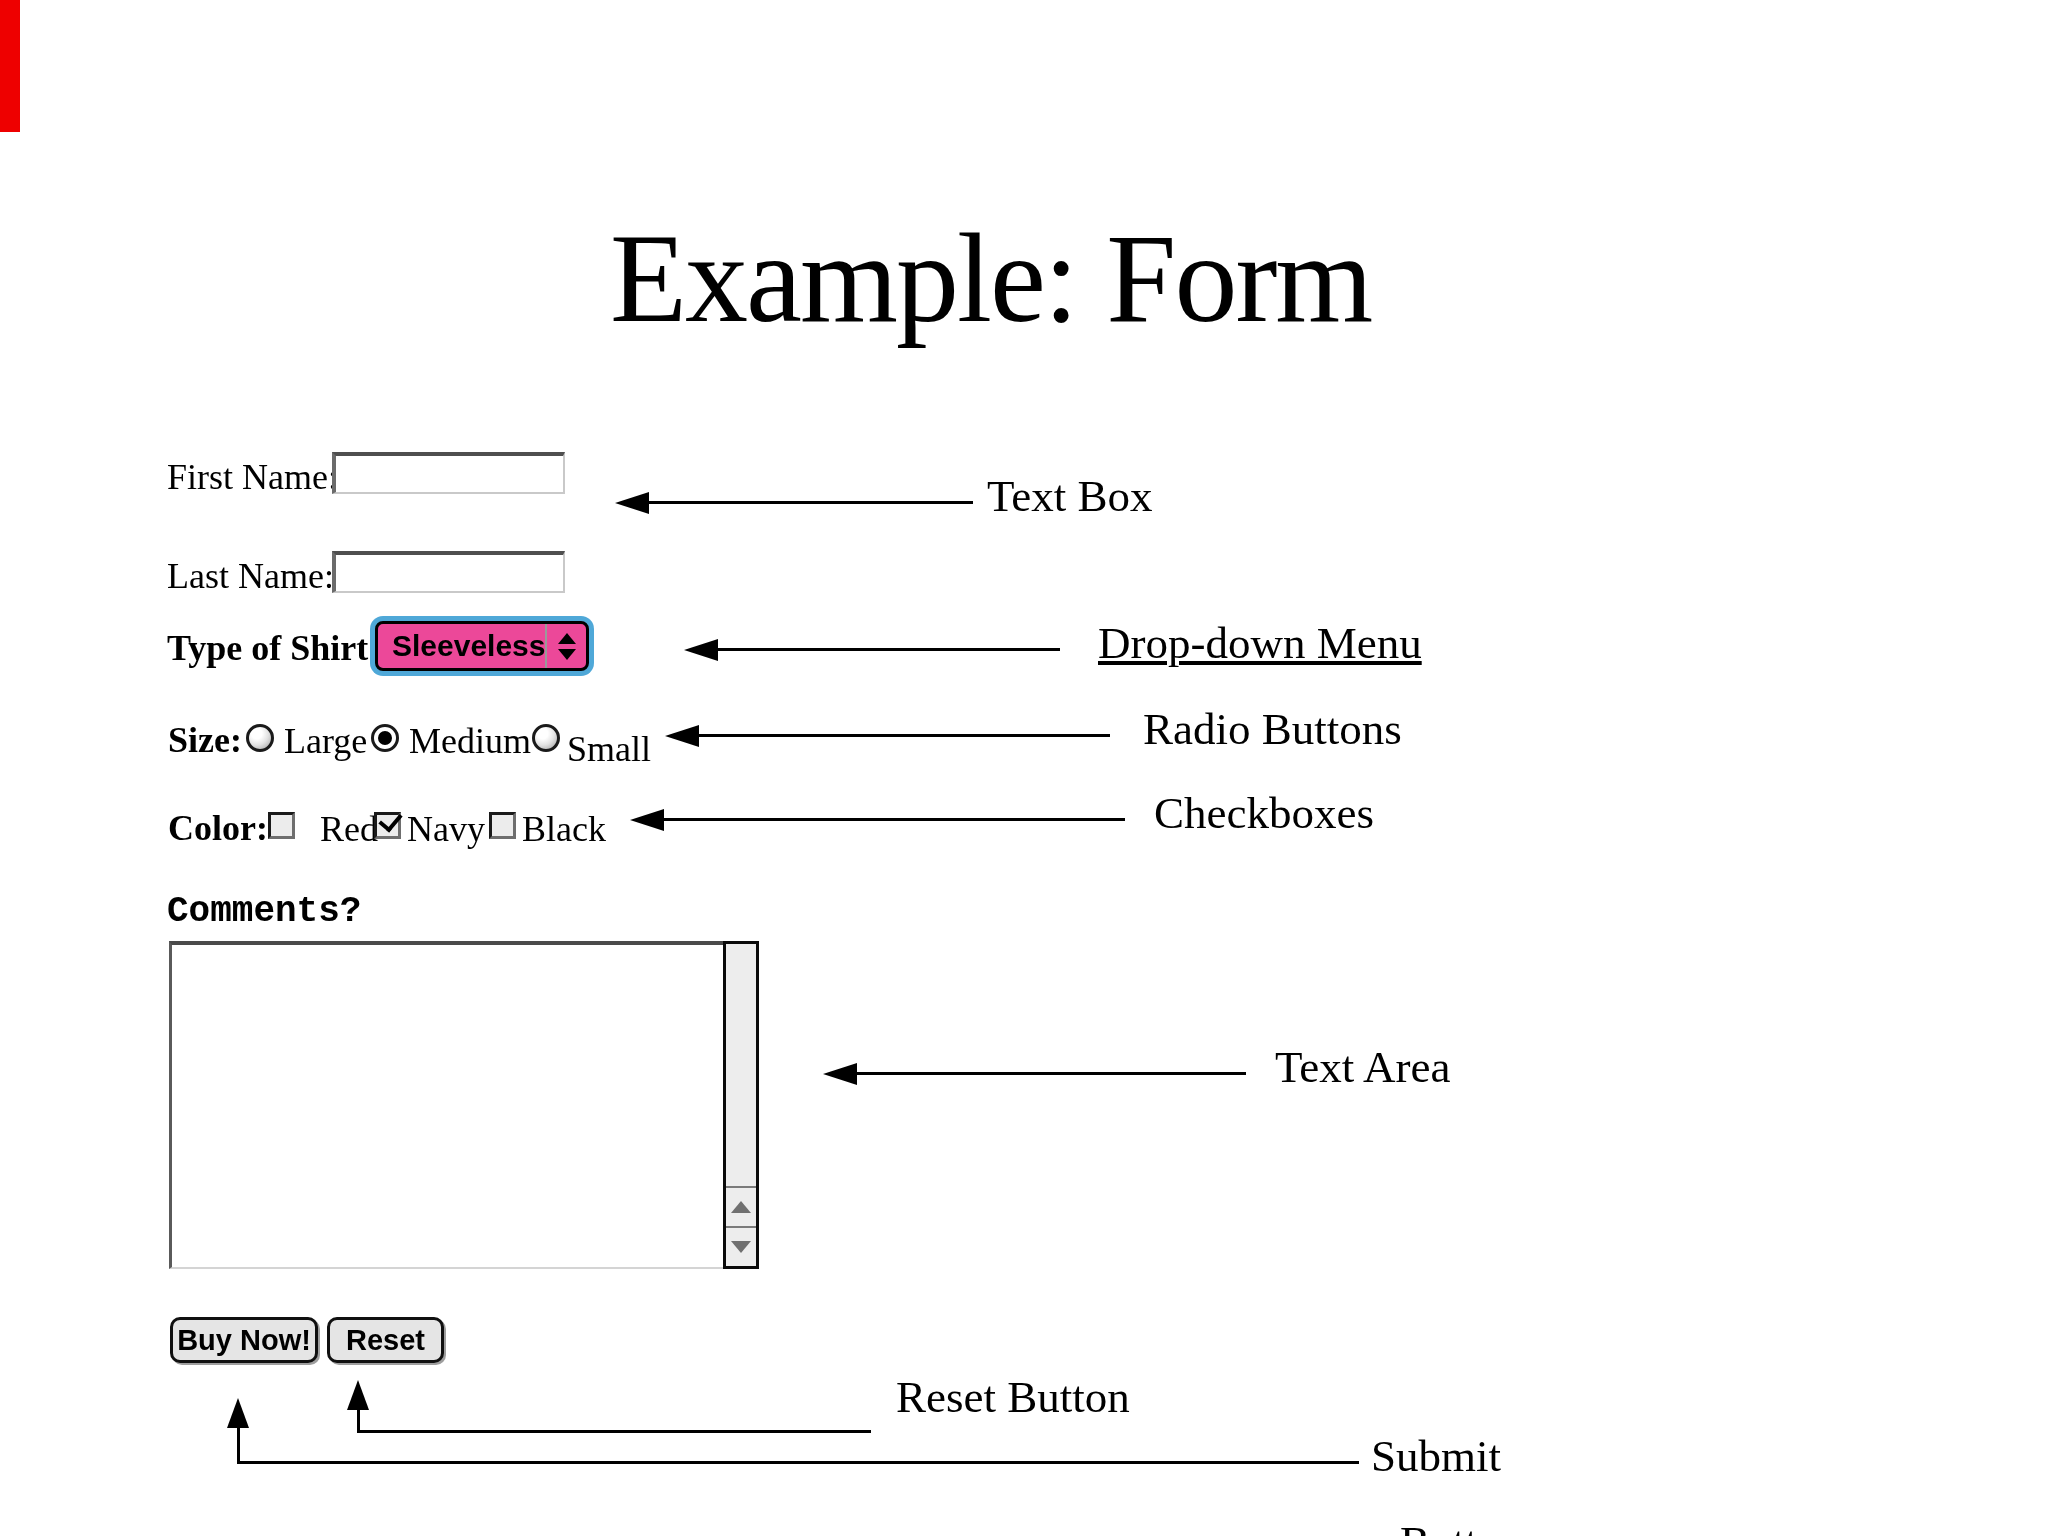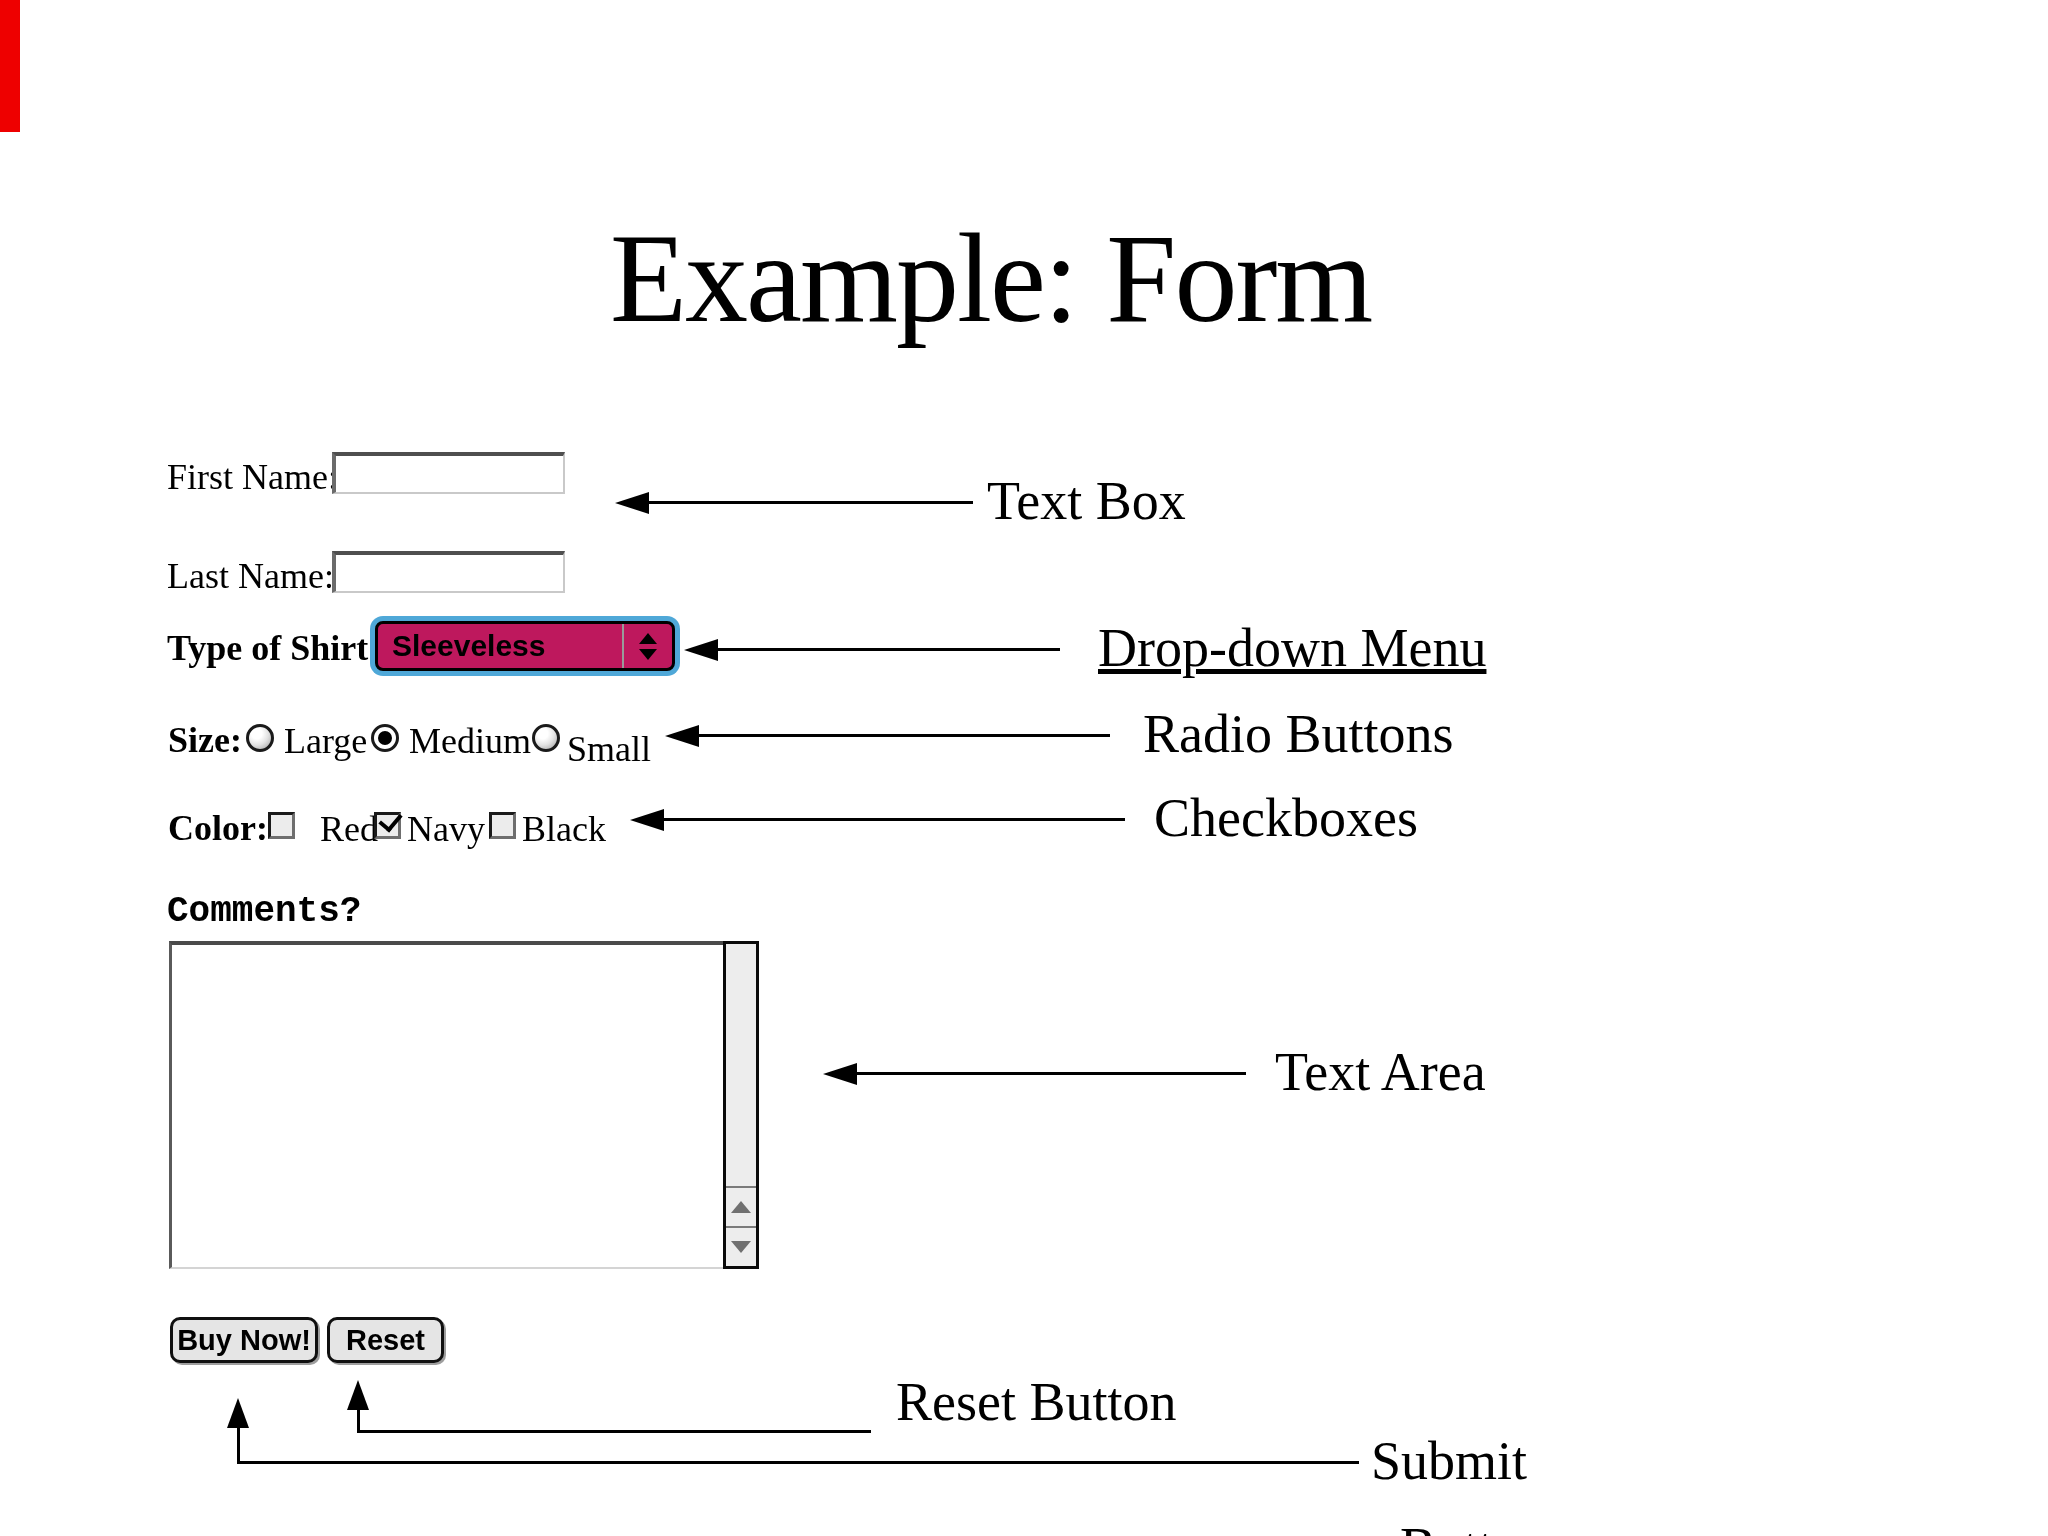--- a/index.html
+++ b/index.html
@@ -22,21 +22,21 @@
   .textbox{
     box-sizing:border-box;background:#fff;
     border-top:4px solid #4f4f4f;border-left:4px solid #6b6b6b;
     border-right:2px solid #c9c9c9;border-bottom:2px solid #c9c9c9;
     font-family:"Liberation Sans",sans-serif;font-size:26px;padding:0 6px;
     outline:none;
   }
 
   
   .dropdown{
-    box-sizing:border-box;height:50px;width:300px;background:#be185d;
+    box-sizing:border-box;height:50px;width:214px;background:#ec4899;
     border:3px solid #000;border-radius:8px;
     box-shadow:0 0 0 5px var(--focus-ring,#4FA8D8);
     display:flex;align-items:center;
   }
   .dropdown .dd-label{
     flex:1;font-family:"Liberation Sans",sans-serif;font-weight:bold;
     font-size:30px;padding-left:14px;white-space:nowrap;
   }
   .dropdown .dd-stepper{
     width:48px;align-self:stretch;border-left:2px solid #9a9a9a;
@@ -90,21 +90,21 @@
   
   .mac-btn{
     box-sizing:border-box;height:46px;background:#e5e5e5;border:3px solid #101010;
     border-radius:10px;box-shadow:2px 2px 0 0 #9e9e9e;
     display:flex;align-items:center;justify-content:center;
     font-family:"Liberation Sans",sans-serif;font-weight:bold;font-size:29px;
     white-space:nowrap;cursor:default;
   }
 
   
-  .ann{font-size:54px;line-height:1;white-space:nowrap;}
+  .ann{font-size:45px;line-height:1;white-space:nowrap;}
 
   
   .hline{height:3px;background:#000;}
   .vline{width:3px;background:#000;}
   .arrow-left{width:0;height:0;border-top:11px solid transparent;border-bottom:11px solid transparent;border-right:34px solid #000;}
   .arrow-up{width:0;height:0;border-left:11px solid transparent;border-right:11px solid transparent;border-bottom:30px solid #000;}
 
   .edge-marker{background:var(--edge-marker,#EE0000);}
 </style>
 </head>

